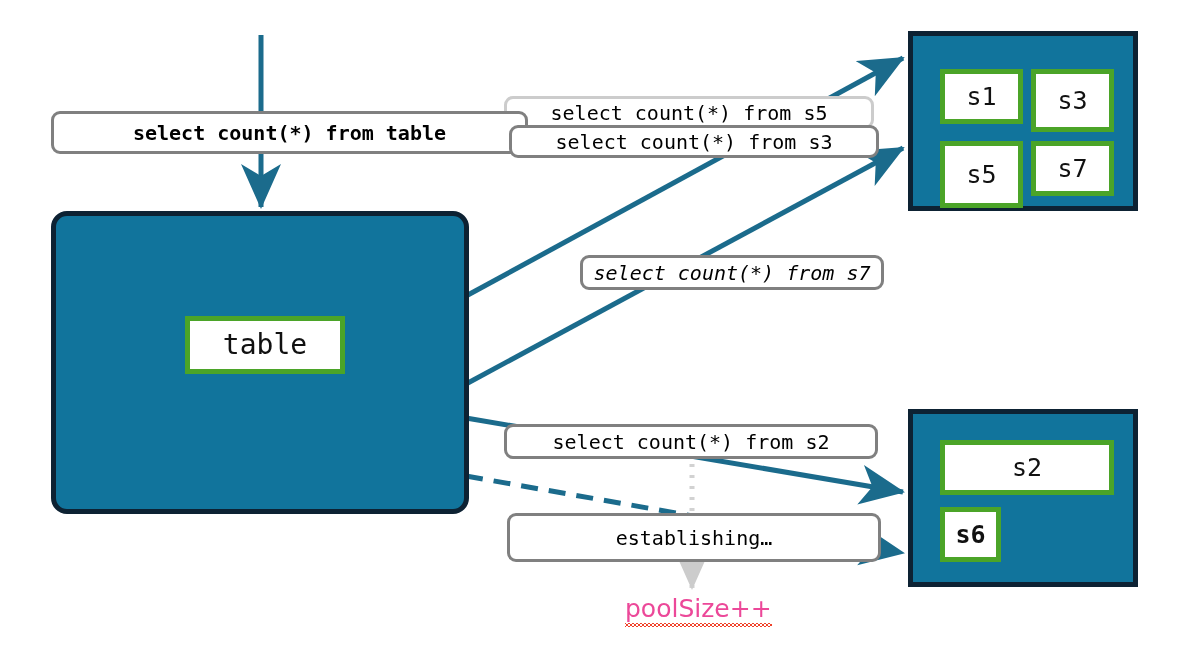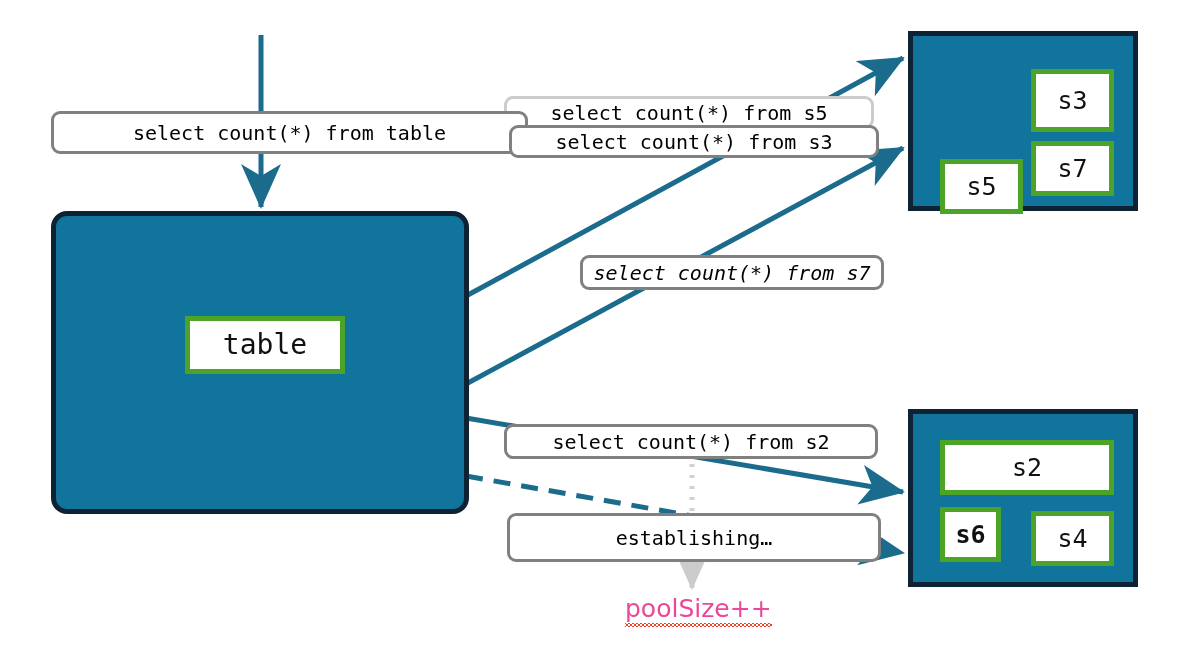--- a/index.html
+++ b/index.html
@@ -125,45 +125,45 @@
 
     <line x1="466" y1="384" x2="903" y2="148" stroke="#1b6b8c" stroke-width="5" marker-end="url(#ah-teal)"></line>
 
     <line x1="466" y1="418" x2="903" y2="492" stroke="#1b6b8c" stroke-width="5" marker-end="url(#ah-teal)"></line>
 
     <line x1="466" y1="476" x2="903" y2="553" stroke="#1b6b8c" stroke-width="5" stroke-dasharray="17 11" marker-end="url(#ah-teal)"></line>
 
     <line x1="692" y1="453" x2="692" y2="588" stroke="#d2d2d2" stroke-width="5" stroke-dasharray="3 8" marker-end="url(#ah-grey)"></line>
   </svg>
 
-  <div class="label front" style="left:51px; top:111px; width:477px; height:43px;">select count(*) from table</div>
+  <div class="label front" style="left:51px; top:111px; width:477px; height:43px;font-weight:bold;">select count(*) from table</div>
 
   <div class="pool" style="left:51px; top:211px; width:418px; height:303px;border-radius:16px;">
     <div class="chip big" style="left:129px; top:100px; width:160px; height:58px;">table</div>
   </div>
 
   <div class="label faded" style="left:504px; top:96px; width:370px; height:33px;">select count(*) from s5</div>
 
   <div class="label front" style="left:509px; top:125px; width:370px; height:33px;">select count(*) from s3</div>
 
   <div class="label front" style="left:580px; top:255px; width:304px; height:35px;font-style:italic;">select count(*) from s7</div>
 
   <div class="label front" style="left:504px; top:424px; width:374px; height:35px;">select count(*) from s2</div>
 
   <div class="label front" style="left:507px; top:513px; width:374px; height:49px;">establishing…</div>
 
   <div class="note" style="left:625px; top:596px;">
     <span class="squiggle">poolSize++</span>
   </div>
 
   <div class="pool" style="left:908px; top:31px; width:230px; height:180px;">
+    <div class="chip" style="left:27px; top:33px; width:83px; height:55px;">s1</div>
     <div class="chip" style="left:118px; top:33px; width:83px; height:63px;">s3</div>
-    <div class="chip" style="left:27px; top:105px; width:83px; height:55px;margin-top:18px;">s5</div>
+    <div class="chip" style="left:27px; top:105px; width:83px; height:67px;">s5</div>
     <div class="chip" style="left:118px; top:105px; width:83px; height:55px;">s7</div>
   </div>
 
   <div class="pool" style="left:908px; top:409px; width:230px; height:178px;">
     <div class="chip" style="left:27px; top:26px; width:174px; height:55px;">s2</div>
     <div class="chip" style="left:27px; top:93px; width:61px; height:55px;font-weight:bold;">s6</div>
-    <div class="chip" style="left:118px; top:97px; width:83px; height:55px;">s4</div>
   </div>
 
 </div>
 
 </body></html>

